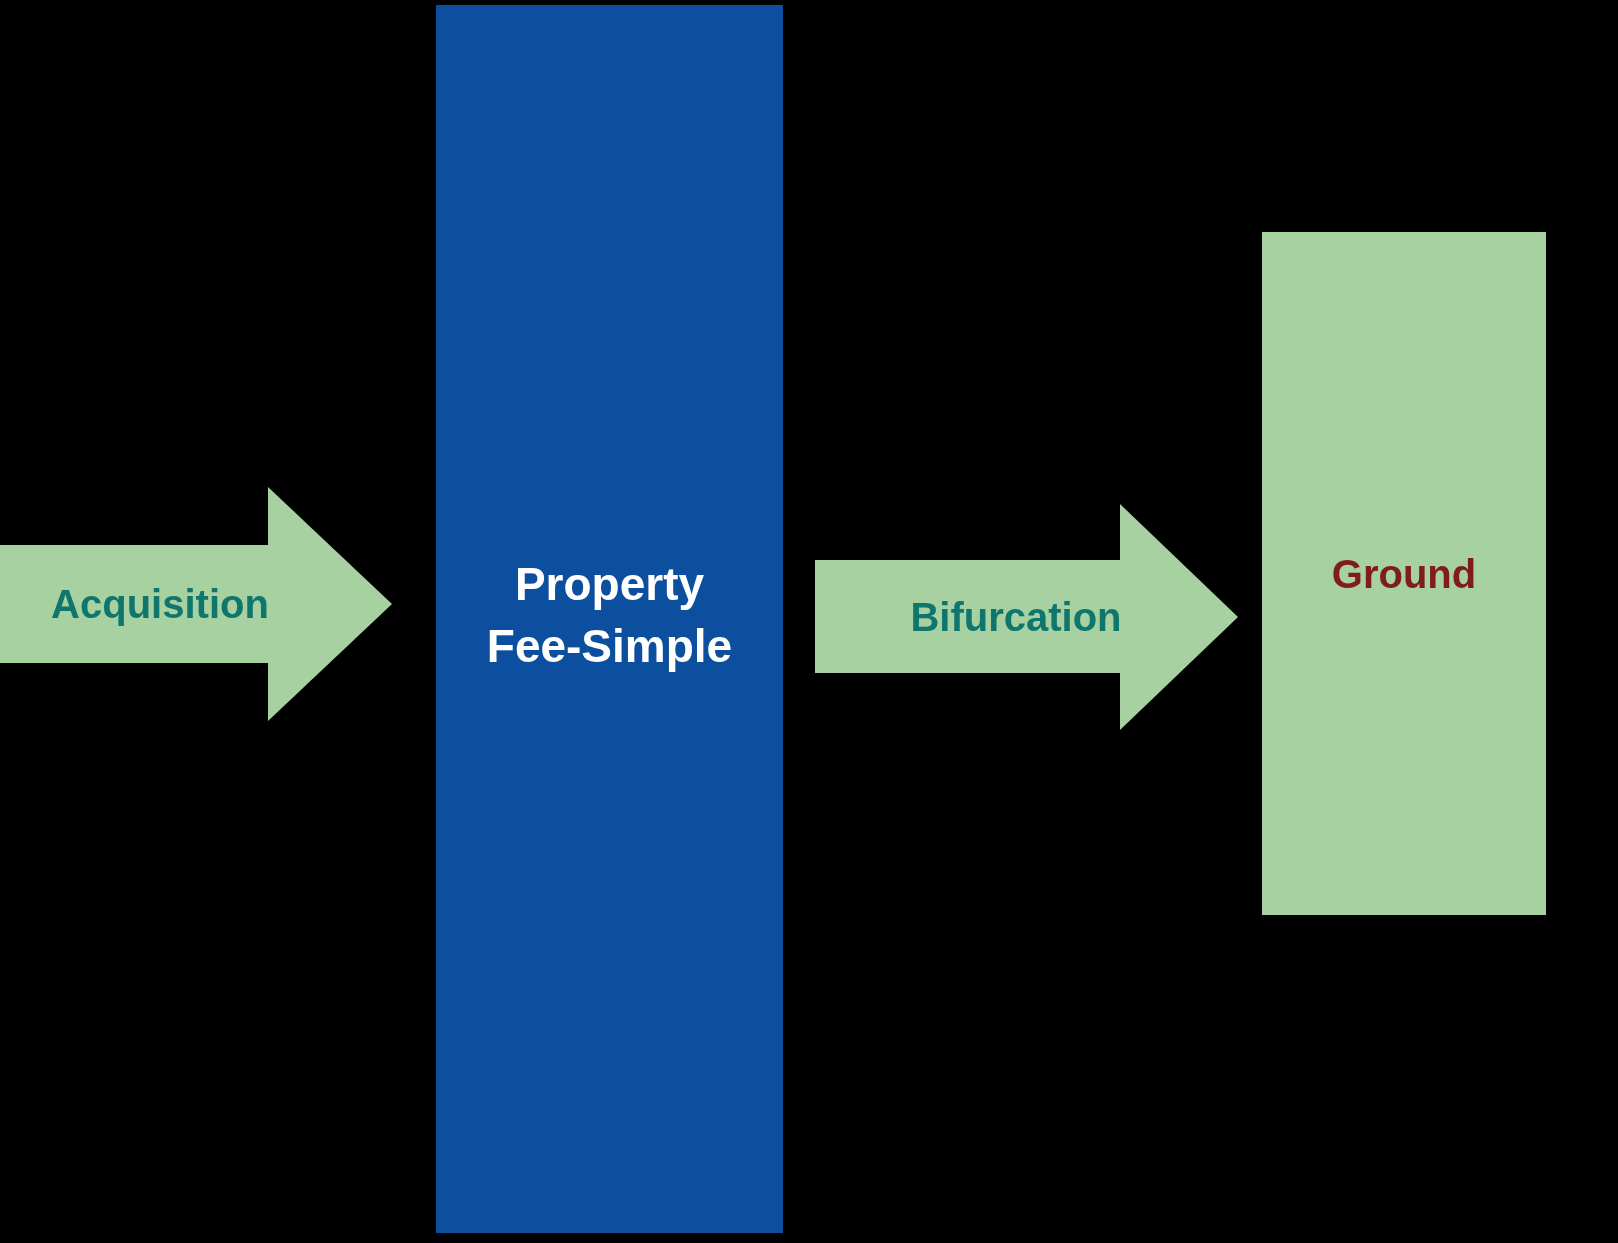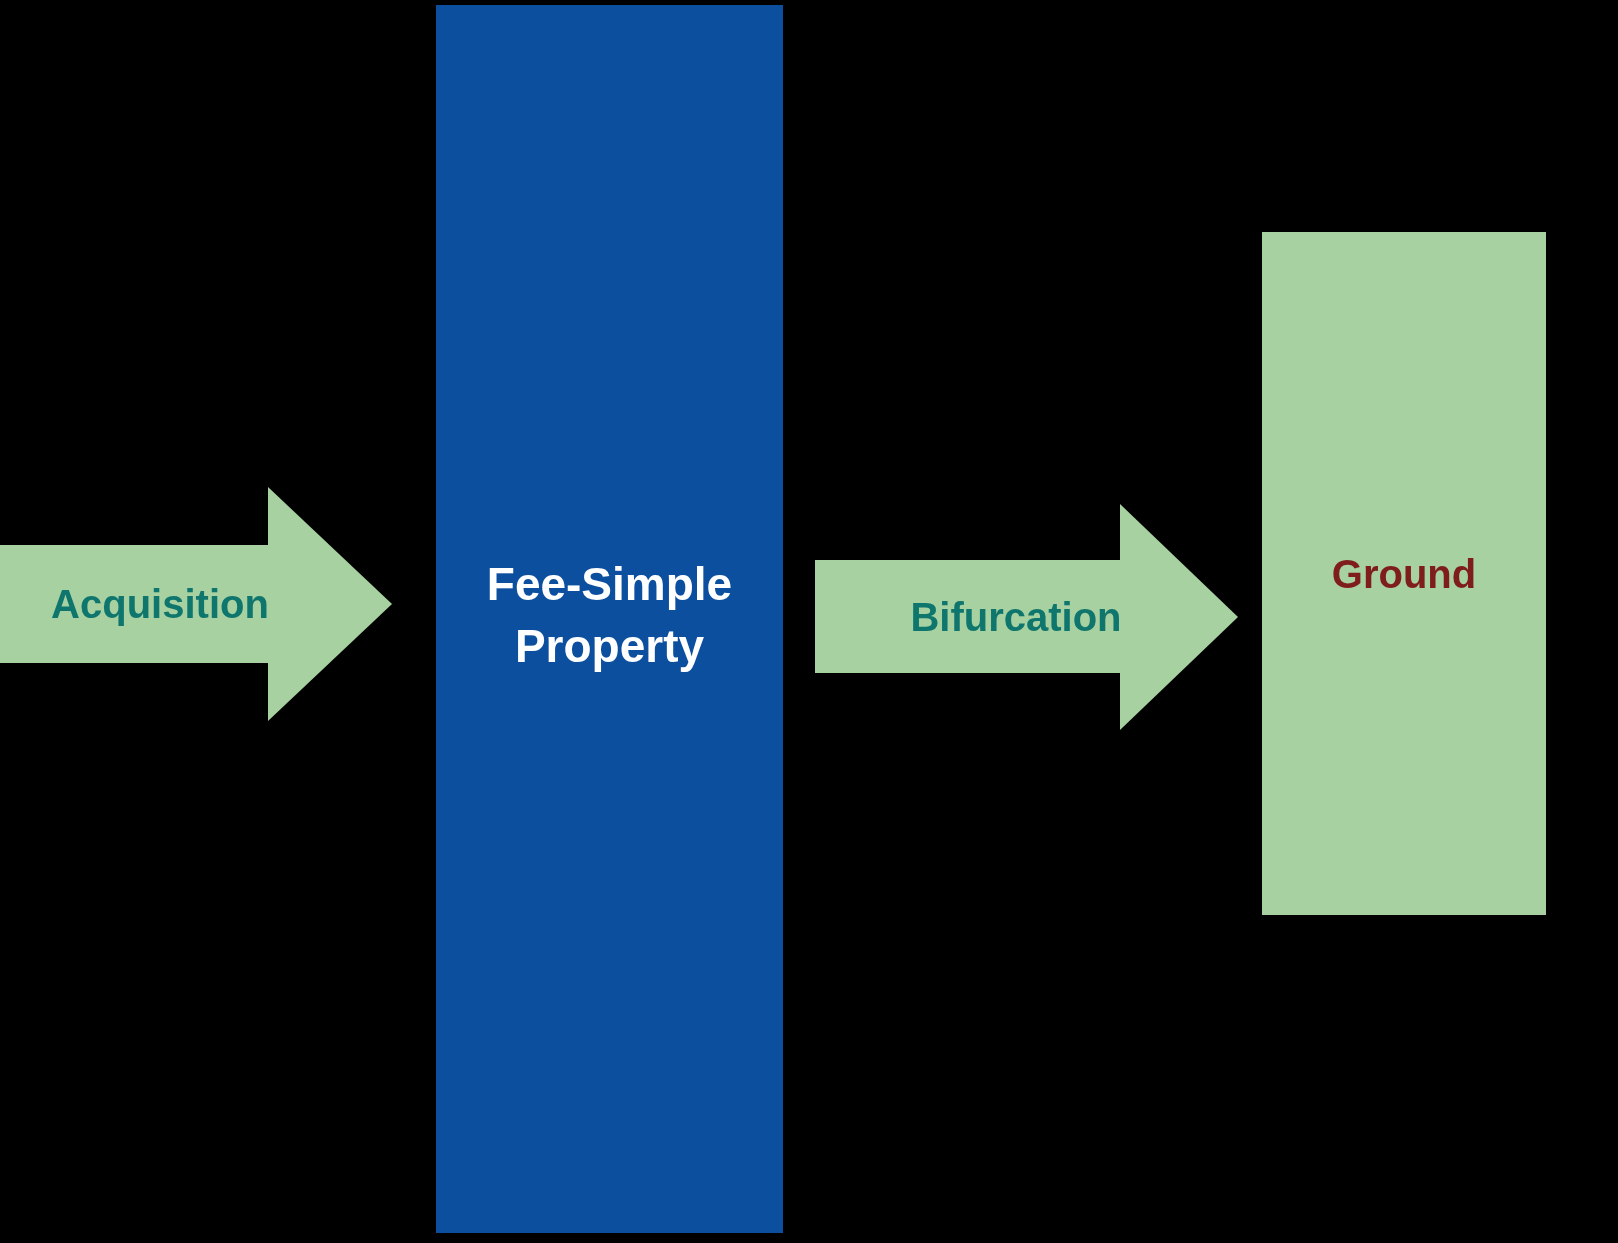--- a/index.html
+++ b/index.html
@@ -101,22 +101,22 @@
 <body>
 
 <div class="canvas">
 
   <div class="arrow-body body-acq"></div>
   <div class="arrow-head head-acq"></div>
   <div class="arrow-label label-acq">Acquisition</div>
 
   <div class="node-blue">
     <div class="node-label">
+      <div>Property</div>
       <div>Fee-Simple</div>
-      <div>Property</div>
     </div>
   </div>
 
   <div class="arrow-body body-bif"></div>
   <div class="arrow-head head-bif"></div>
   <div class="arrow-label label-bif">Bifurcation</div>
 
   <div class="node-green">
     <div class="node-label">
       <div>Ground</div>

